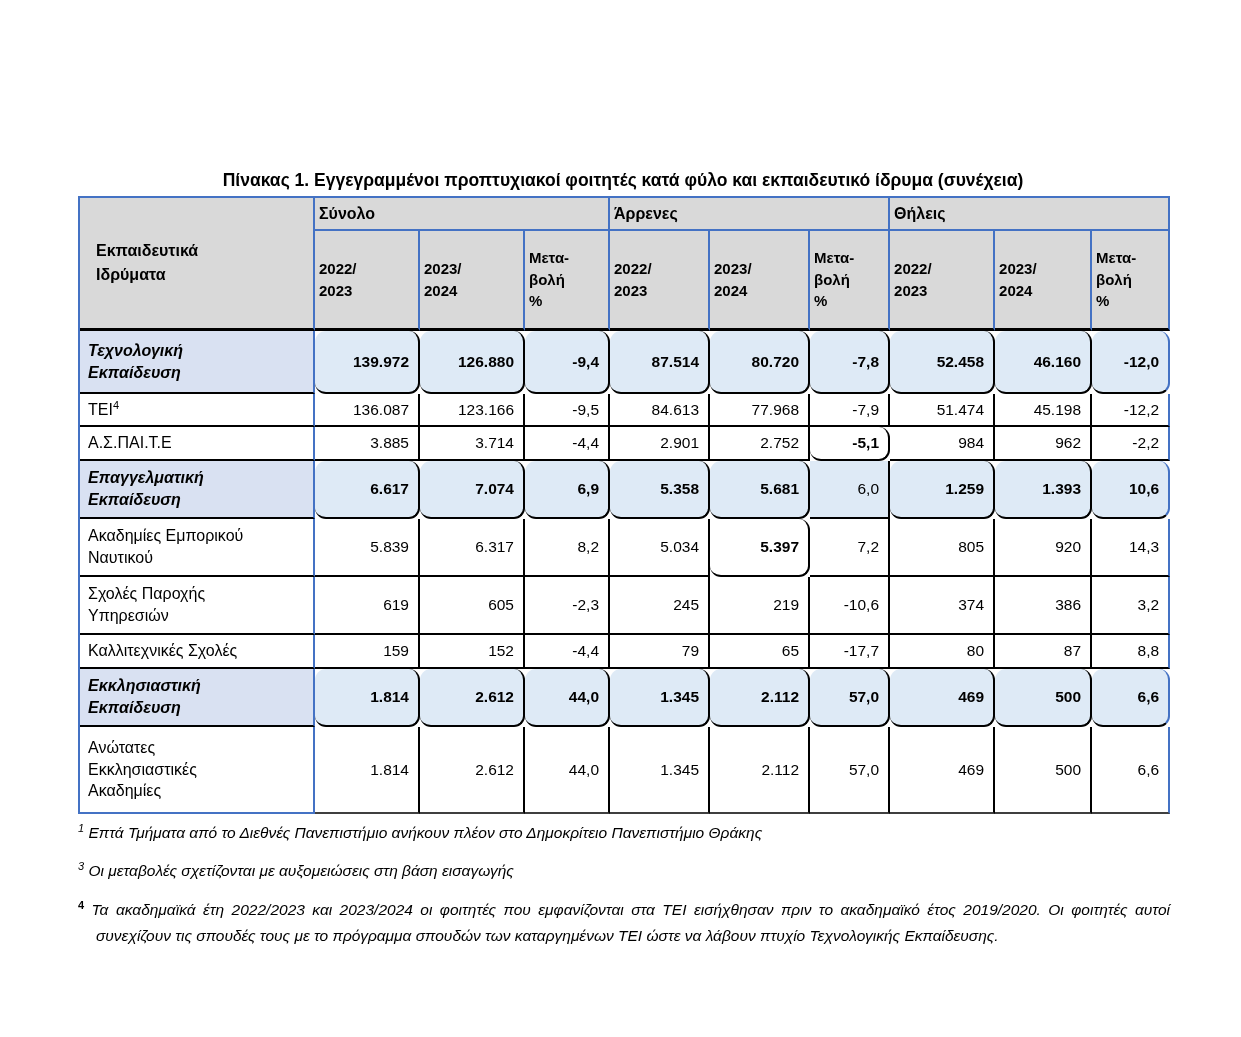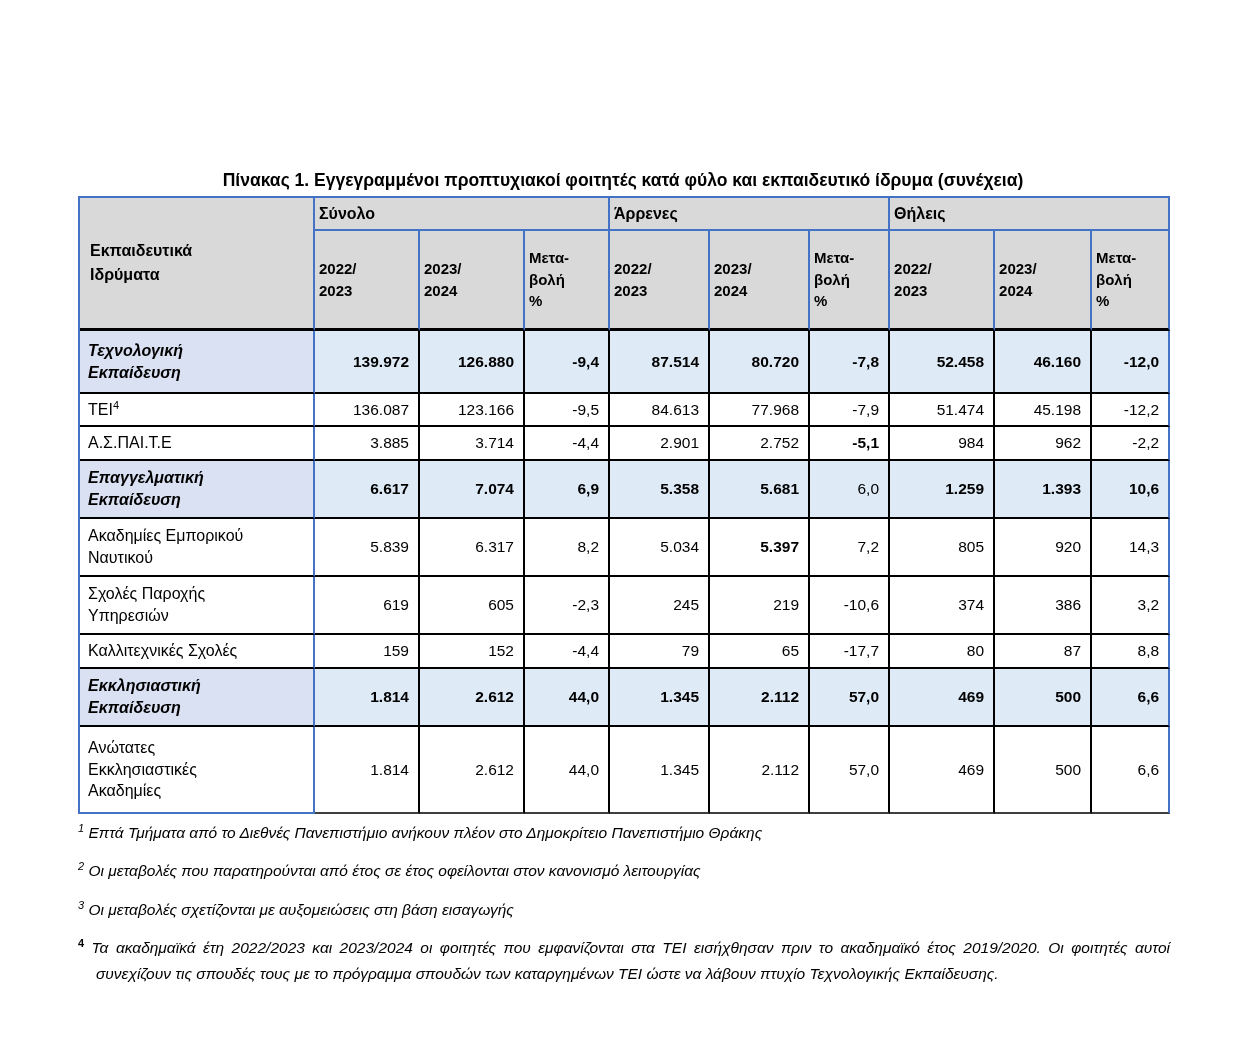--- a/index.html
+++ b/index.html
@@ -30,41 +30,41 @@
     border-right:2px solid var(--blue);
     border-bottom:2px solid var(--blue);
     font-weight:bold;text-align:left;
     white-space:pre-line;font-size:15px;padding:2px 4px;
   }
   tr.grouphead{height:33px;}
   tr.grouphead th.gh{font-size:16px;}
   tr.subhead{height:100px;}
   tr.subhead th.gh{border-bottom:3px solid #000;line-height:1.45;}
   th.corner{
-    text-align:left;padding-left:10px;font-size:16px;
+    text-align:left;padding-left:16px;font-size:16px;
     border-bottom:3px solid #000;line-height:1.5;
   }
   td.lbl{
     background:#fff;
     border-right:2px solid var(--blue);
     border-bottom:2px solid #000;
     text-align:left;padding:4px 6px 4px 8px;
     font-size:16px;line-height:1.35;
   }
   td.num{
     background:#fff;
     border-right:2px solid #000;
     border-bottom:2px solid #000;
     text-align:right;padding-right:9px;
     font-size:15.5px;
   }
   td.num.last{border-right:2px solid var(--blue);}
   tr.hl td.num{background:var(--hl-bg);}
   tr.hl td.lbl{background:var(--hl-lbl-bg);font-weight:bold;font-style:italic;margin-top:29px;}
-  td.num.b{font-weight:bold;}
+  td.num.b{font-weight:bold;border-radius:11px;}
   tr.lastrow td.num{border-bottom:2px solid #3f3f3f;}
   tr.lastrow td.lbl{border-bottom:2px solid var(--blue);}
   sup{font-size:11px;line-height:0;}
   .footnotes{
     position:absolute;top:820px;left:78px;width:1092px;
     font-style:italic;font-size:15.5px;line-height:1.7;
   }
   .fn{
     padding-left:18px;text-indent:-18px;
     margin-bottom:12px;
@@ -229,16 +229,15 @@
         <td class="num">57,0</td>
         <td class="num">469</td>
         <td class="num">500</td>
         <td class="num last">6,6</td>
       </tr>
     </tbody>
 </table>
 
 <div class="footnotes">
     <div class="fn"><sup class="">1</sup> Επτά Τμήματα από το Διεθνές Πανεπιστήμιο ανήκουν πλέον στο Δημοκρίτειο Πανεπιστήμιο Θράκης</div>
-    <div class="fn"><sup class="">2</sup> Οι μεταβολές που παρατηρούνται από έτος σε έτος οφείλονται στον κανονισμό λειτουργίας</div>
     <div class="fn"><sup class="">3</sup> Οι μεταβολές σχετίζονται με αυξομειώσεις στη βάση εισαγωγής</div>
     <div class="fn justify"><sup class="bsup">4</sup> Τα ακαδημαϊκά έτη 2022/2023 και 2023/2024 οι φοιτητές που εμφανίζονται στα ΤΕΙ εισήχθησαν πριν το ακαδημαϊκό έτος 2019/2020. Οι φοιτητές αυτοί συνεχίζουν τις σπουδές τους με το πρόγραμμα σπουδών των καταργημένων ΤΕΙ ώστε να λάβουν πτυχίο Τεχνολογικής Εκπαίδευσης.</div>
   </div>
 
 </body></html>

